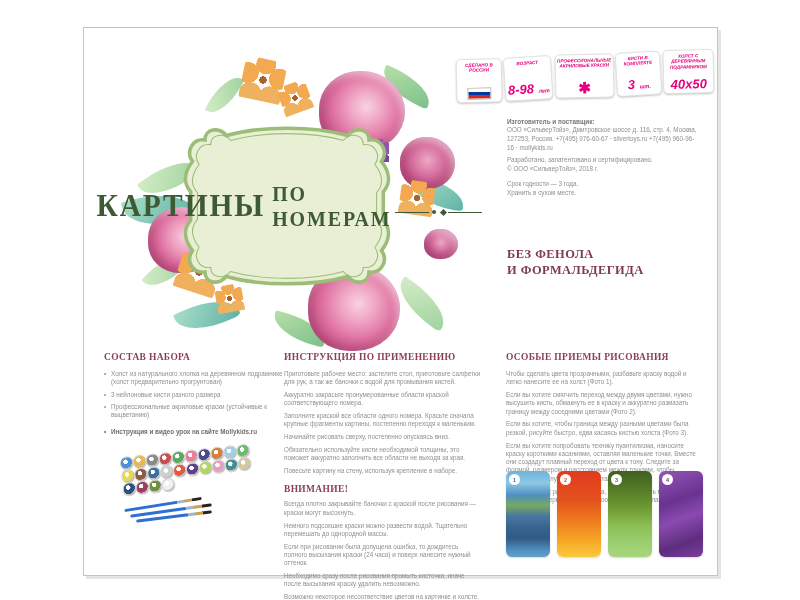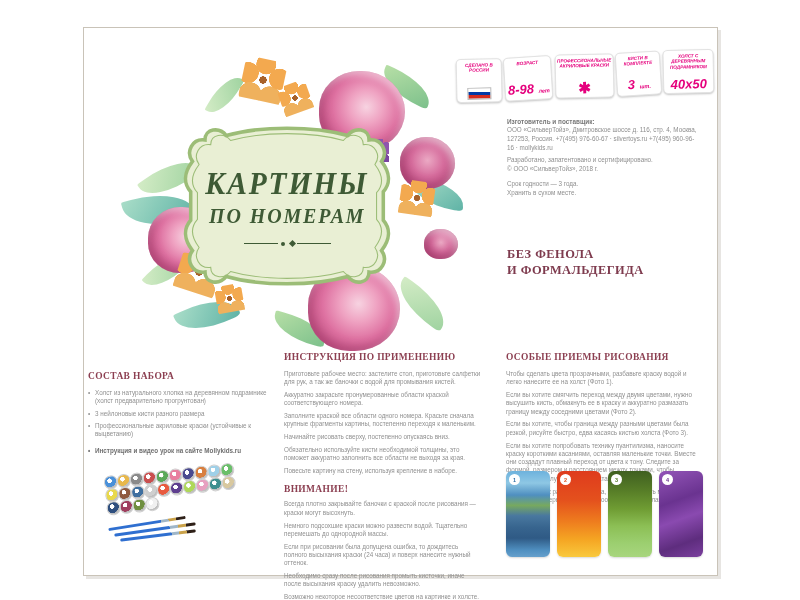--- a/index.html
+++ b/index.html
@@ -29,21 +29,21 @@
   .flower5.purple { background:
       radial-gradient(circle at 50% 50%, #4d2a66 0 14%, transparent 15%),
       radial-gradient(circle at 50% 12%, #8e55ae 0 24%, transparent 25%),
       radial-gradient(circle at 88% 40%, #8e55ae 0 24%, transparent 25%),
       radial-gradient(circle at 74% 88%, #7b46a0 0 24%, transparent 25%),
       radial-gradient(circle at 26% 88%, #7b46a0 0 24%, transparent 25%),
       radial-gradient(circle at 12% 40%, #8e55ae 0 24%, transparent 25%); }
   .plaque-wrap { position:absolute; left:56px; top:62px; width:214px; height:182px; }
   .plaque-wrap svg { position:absolute; left:0; top:0; width:100%; height:100%; }
   .plaque-text { position:absolute; left:0; top:0; width:100%; height:100%;
-                 display:flex; flex-direction:column; align-items:center; justify-content:center;font-style:italic; }
+                 display:flex; flex-direction:row; align-items:center; justify-content:center; }
   .logo-l1 { font-family:"Liberation Serif", serif; font-weight:700; font-size:31px; letter-spacing:2px;
              color:#3e5a35; transform:scaleX(.95); }
   .logo-l2 { font-family:"Liberation Serif", serif; font-weight:700; font-size:21px; letter-spacing:2px;
              color:#3e5a35; margin-top:2px; transform:scaleX(.95); }
   .divider { display:flex; align-items:center; margin-top:12px; }
   .div-line { width:34px; height:1px; background:#3e5a35; }
   .div-dot  { width:4px; height:4px; background:#3e5a35; border-radius:50%; margin:0 3px; }
   .div-dia  { width:5px; height:5px; background:#3e5a35; transform:rotate(45deg); margin:0 2px; }
 
   
@@ -85,21 +85,21 @@
   .sign .tlines i { display:block; width:12px; height:1.5px; background:#9a9a9a; }
   .eac { font-family:"Liberation Sans", sans-serif; font-weight:900; font-size:17px; color:#111;
          letter-spacing:-1px; transform:scaleY(1.25); }
 
   .nophenol { position:absolute; left:423px; top:218px; width:200px;
               font-family:"Liberation Serif", serif; font-weight:700; font-size:13.5px; line-height:1.15;
               letter-spacing:.5px; color:#7e3b4e; transform:scaleX(.92); transform-origin:left; }
 
   
   .col { position:absolute; top:323px; }
-  .col1 { left:4px;  width:186px;margin-top:19px; }
+  .col1 { left:20px;  width:186px; }
   .col2 { left:200px; width:198px; }
   .col3 { left:422px; width:197px; }
   .col-title { font-family:"Liberation Serif", serif; font-weight:700; font-size:10.5px; letter-spacing:.4px;
                color:#8c3f51; margin-bottom:8px; transform:scaleX(.9); transform-origin:left; white-space:nowrap; }
   .para { font-size:6.3px; color:#909090; line-height:1.32; margin-bottom:4.5px; }
   .sub-title { margin-top:8px; margin-bottom:6px; }
   ul.kit { list-style:none; }
   ul.kit li { font-size:6.3px; color:#909090; line-height:1.32; margin-bottom:4px; padding-left:7px; position:relative; }
   ul.kit li::before { content:'•'; position:absolute; left:0; top:0; color:#909090; }
   .kit-highlight { font-size:6.3px; color:#6f6f6f; font-weight:700; line-height:1.32; margin-top:9px; padding-left:7px; position:relative; }

